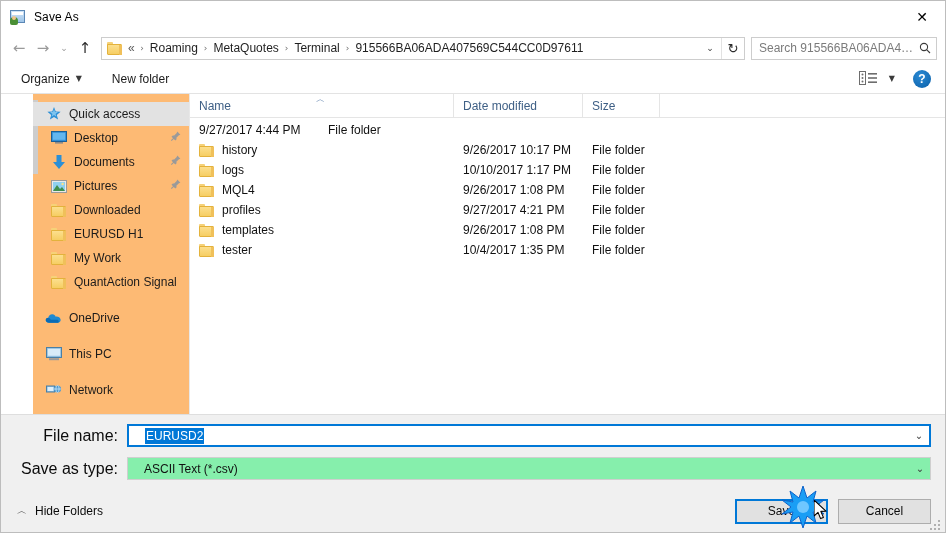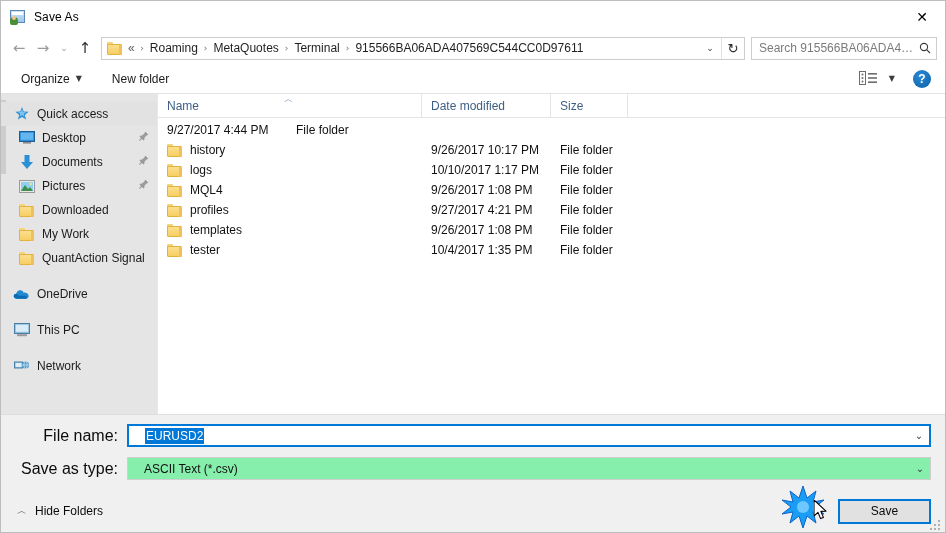--- a/index.html
+++ b/index.html
@@ -147,22 +147,22 @@
   
   .main {
     flex: 1 1 auto; display: flex; min-height: 0;
     background: #ffffff;
     border-bottom: 1px solid #dedede;
   }
 
   
   .sidebar {
     width: 157px; flex: 0 0 157px;
-    background: #e5e5e5; border-right: 1px solid #e8e8e8;
-    padding-top: 8px; overflow: hidden; position: relative;
+    background: #fdba74; border-right: 1px solid #e8e8e8;
+    padding-top: 8px; overflow: hidden; position: relative; margin-left: 32px;
   }
   .side-scroll {
     position:absolute; left:0; top:6px; width:5px; height:74px;
     background:#cdcdcd;
   }
   .side-item {
     height: 24px; display: flex; align-items: center;
     padding-left: 12px; padding-right: 8px; font-size: 12px; color: #1b1b1b;
     cursor: default; position: relative;
   }
@@ -439,20 +439,30 @@
             <span class="side-label">Downloaded</span>
           </div>
           <div class="side-item indent">
             <span class="ico">
               <span class="folder" style="display:inline-block;">
                 <span class="tab"></span>
                 <span class="body"></span>
                 <span class="fold"></span>
               </span>
             </span>
+            <span class="side-label">EURUSD H1</span>
+          </div>
+          <div class="side-item indent">
+            <span class="ico">
+              <span class="folder" style="display:inline-block;">
+                <span class="tab"></span>
+                <span class="body"></span>
+                <span class="fold"></span>
+              </span>
+            </span>
             <span class="side-label">My Work</span>
           </div>
           <div class="side-item indent">
             <span class="ico">
               <span class="folder" style="display:inline-block;">
                 <span class="tab"></span>
                 <span class="body"></span>
                 <span class="fold"></span>
               </span>
             </span>
@@ -614,20 +624,21 @@
     </div>
   </div>
 
   <div class="footer">
     <span class="hide-folders">
       <span class="hf-caret">︿</span>
       <span>Hide Folders</span>
     </span>
     <span class="btns">
       <span class="btn default">Save</span>
+      <span class="btn">Cancel</span>
     </span>
     <span class="resize-grip">
       <i style="left:8px;top:2px;"></i>
         <i style="left:4px;top:6px;"></i>
         <i style="left:8px;top:6px;"></i>
       <i style="left:0px;top:10px;"></i>
         <i style="left:4px;top:10px;"></i>
         <i style="left:8px;top:10px;"></i>
     </span>
   </div>

